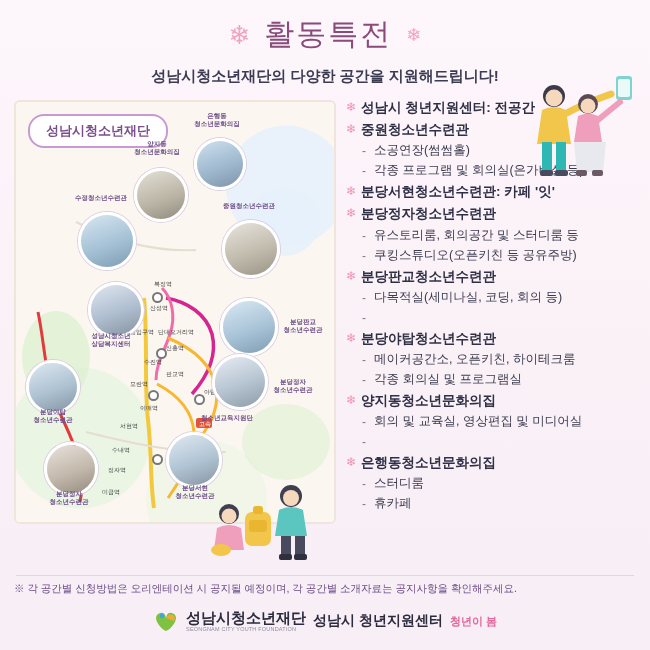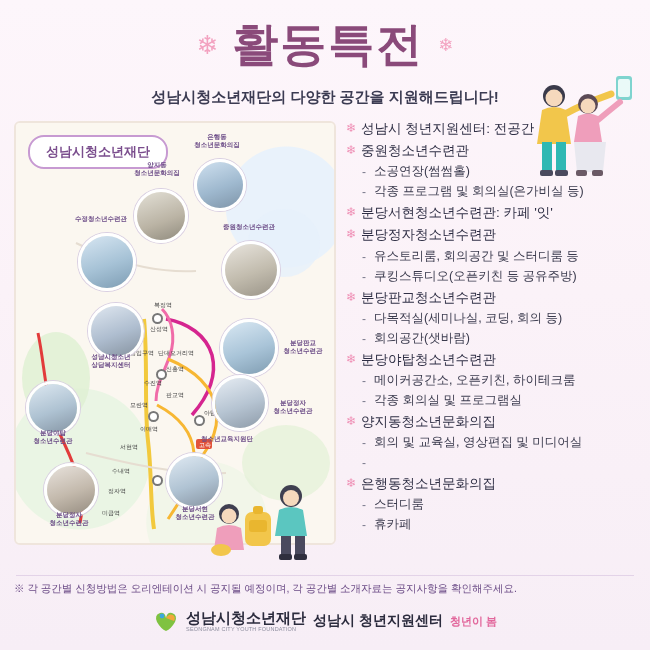--- a/index.html
+++ b/index.html
@@ -35,22 +35,22 @@
   }
   .blossom {
     font-size: 26px;
     color: #f3a2c0;
     line-height: 1;
   }
   .blossom.small {
     font-size: 18px;
   }
   .main-title {
-    font-size: 46px;
-    font-weight: bold;
+    font-size: 30px;
+    font-weight: normal;
     color: #8a4a7a;
     letter-spacing: 2px;
     position: relative;
     display: inline-block;
     padding: 0 4px;
   }
   .main-title::after {
     content: "";
     position: absolute;
     left: -2px;
@@ -169,21 +169,21 @@
   }
   .item .bullet {
     color: #ef8fb5;
     font-size: 12px;
     line-height: 18px;
     width: 15px;
     flex: 0 0 15px;
   }
   .item .txt {
     font-size: 13.5px;
-    font-weight: normal;
+    font-weight: bold;
     color: #2f2f45;
     line-height: 1.42;
   }
   .item.sub {
     margin-left: 16px;
     margin-bottom: 2px;
   }
   .item.sub .bullet {
     color: #7a7a8c;
     font-size: 12px;
@@ -432,21 +432,20 @@
       <div class="item">
         <span class="bullet">❄</span>
         <span class="txt">분당판교청소년수련관</span>
       </div>
       <div class="item sub">
         <span class="bullet">-</span>
         <span class="txt">다목적실(세미나실, 코딩, 회의 등)</span>
       </div>
       <div class="item sub">
         <span class="bullet">-</span>
-        <span class="txt">회의공간(샛바람)</span>
       </div>
 
       <div class="item">
         <span class="bullet">❄</span>
         <span class="txt">분당야탑청소년수련관</span>
       </div>
       <div class="item sub">
         <span class="bullet">-</span>
         <span class="txt">메이커공간소, 오픈키친, 하이테크룸</span>
       </div>

